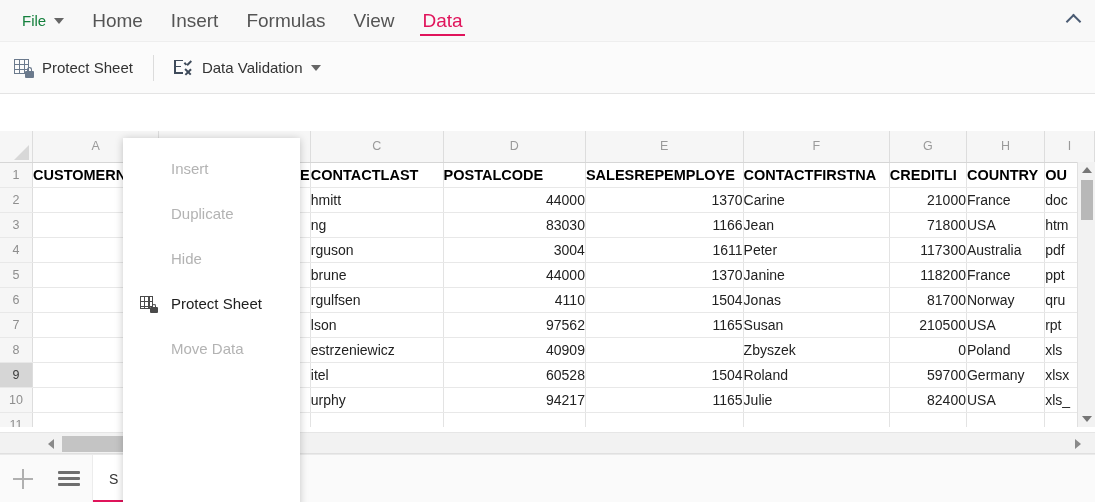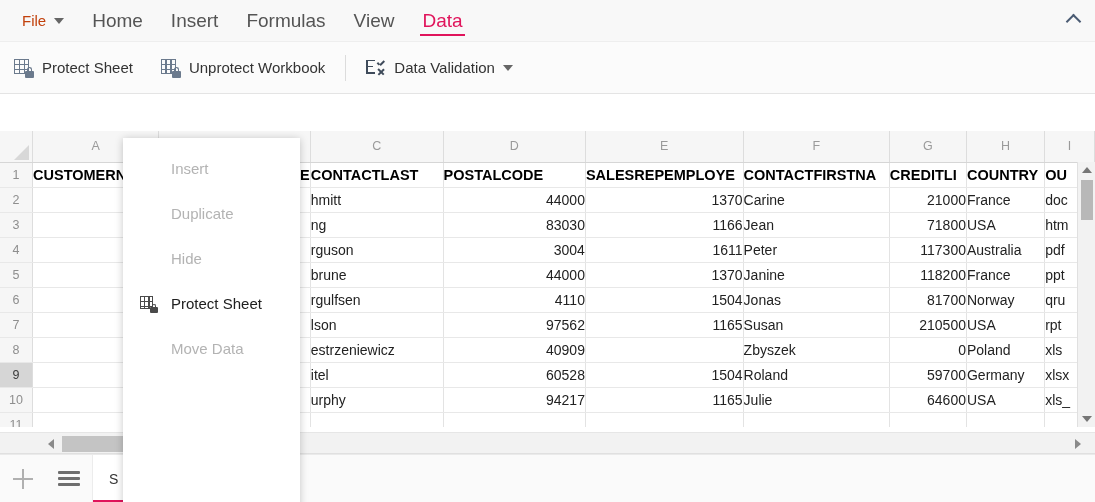--- a/index.html
+++ b/index.html
@@ -11,21 +11,21 @@
   }
   #app { position: relative; width: 1095px; height: 502px; background:#fff; }
 
   
   .tabbar {
     position:absolute; left:0; top:0; width:1095px; height:42px;
     background:#f8f8f8; border-bottom:1px solid #eeeeee;
     display:flex; align-items:center;
   }
   .file-menu { display:flex; align-items:center; gap:8px; padding:0 14px 0 22px; height:100%; }
-  .file-menu .lbl { font-size:15px; color:#c2410c; }
+  .file-menu .lbl { font-size:15px; color:#15803d; }
   .caret-down { width:0;height:0;border-left:5px solid transparent;border-right:5px solid transparent;border-top:6px solid #666; }
   .tab {
     position:relative; height:100%; display:flex; align-items:center;
     padding:0 14px; font-size:19px; color:#555; cursor:pointer;
   }
   .tab.active { color:#e0145b; }
   .tab.active::after {
     content:""; position:absolute; left:12px; right:12px; bottom:5px;
     height:2px; background:#e0145b;
   }
@@ -223,30 +223,20 @@
   <div class="ribbon">
     <div class="rb-item">
       <span class="ico-gridlock">
         <span class="g"></span>
           <span class="v1"></span>
           <span class="v2"></span>
         <span class="lkb"></span>
           <span class="lk"></span>
       </span>
       <span>Protect Sheet</span>
-    </div>
-    <div class="rb-item">
-      <span class="ico-gridlock">
-        <span class="g"></span>
-          <span class="v1"></span>
-          <span class="v2"></span>
-        <span class="lkb"></span>
-          <span class="lk"></span>
-      </span>
-      <span>Unprotect Workbook</span>
     </div>
     <div class="rb-sep"></div>
     <div class="rb-item">
       <span class="ico-dv">
         <span class="eb">
             <i></i>
             <i></i>
             <i></i>
             <i></i>
           </span>
@@ -397,21 +387,21 @@
             <td class="cell">xlsx</td>
           </tr>
           <tr>
             <td class="rowhdr">10</td>
             <td class="cell"></td>
             <td class="cell"></td>
             <td class="cell">urphy</td>
             <td class="cell num">94217</td>
             <td class="cell num">1165</td>
             <td class="cell">Julie</td>
-            <td class="cell num">64600</td>
+            <td class="cell num">82400</td>
             <td class="cell">USA</td>
             <td class="cell">xls_</td>
           </tr>
           <tr>
             <td class="rowhdr">11</td>
             <td class="cell"></td>
             <td class="cell"></td>
             <td class="cell"></td>
             <td class="cell"></td>
             <td class="cell"></td>

